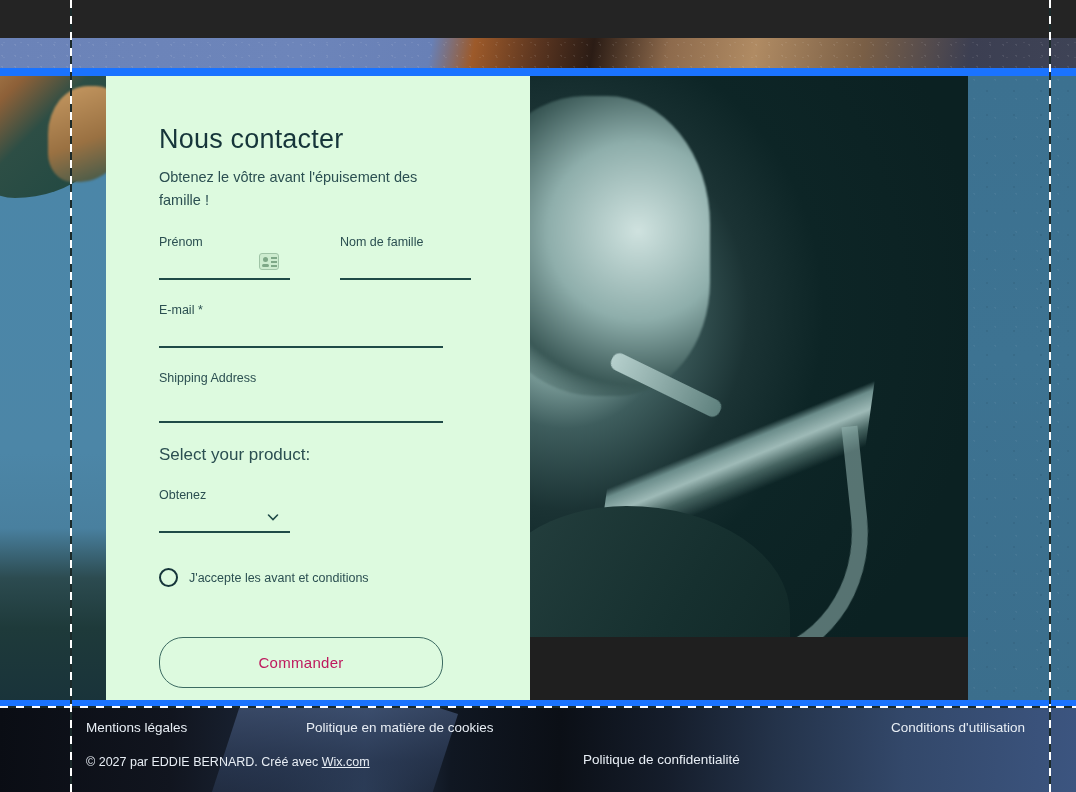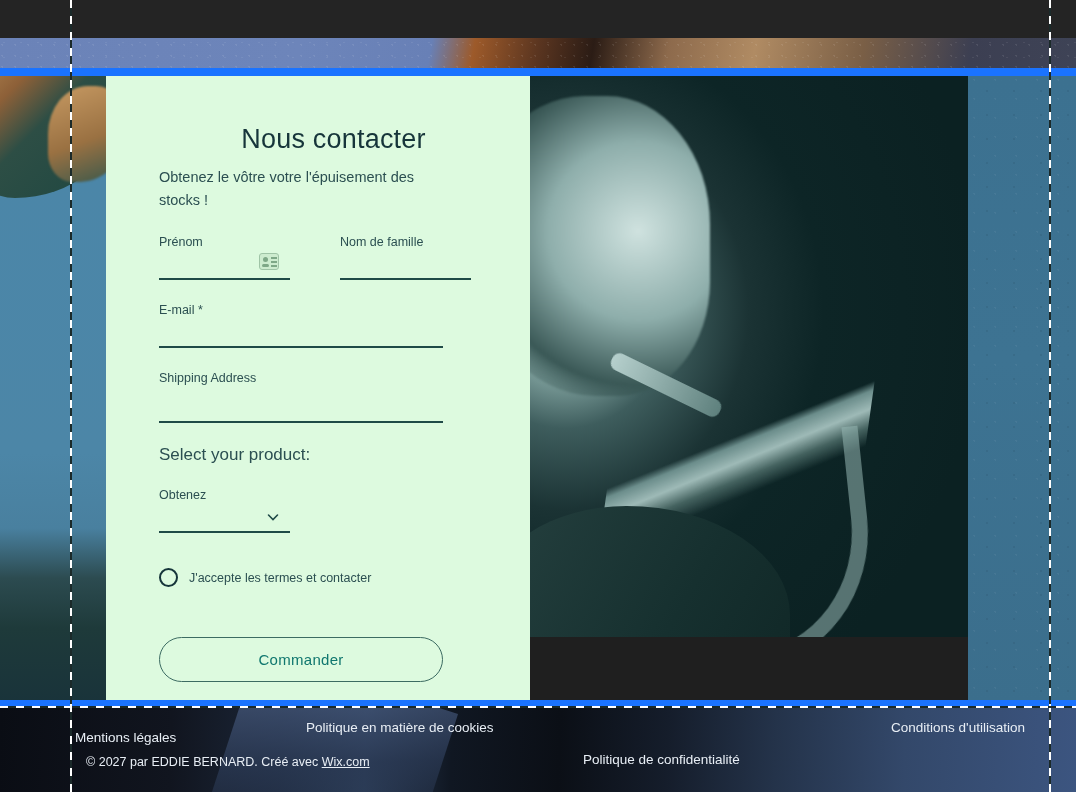--- a/index.html
+++ b/index.html
@@ -117,21 +117,20 @@
 
   .form-inner { padding-left: 53px; padding-right: 22px; }
 
   .heading {
     font-size: 27px;
     line-height: 34px;
     color: #16353a;
     letter-spacing: .2px;
     margin-top: 26px;
     font-weight: 400;
-    text-align: center;
   }
 
   .subheading {
     font-size: 14.5px;
     line-height: 23px;
     color: #2b4f51;
     margin-top: 10px;
     max-width: 265px;
   }
 
@@ -229,26 +228,26 @@
   }
   .check-label {
     font-size: 12.5px;
     color: #2b4f51;
   }
 
   
   .submit-btn {
     display: block;
     width: 284px;
-    height: 45px;
+    height: 51px;
     margin-top: 50px;
     border: 1.6px solid #3c6b62;
     border-radius: 24px;
     background: transparent;
-    color: #0f766e;
+    color: #be185d;
     font-family: "Liberation Sans", sans-serif;
     font-size: 15px;
     letter-spacing: .3px;
     cursor: pointer;
   }
 
   .thanks {
     margin-top: 20px;
     width: 284px;
     text-align: center;
@@ -352,21 +351,21 @@
     width: 1076px;
     z-index: 2;
   }
   .footer-link {
     position: absolute;
     font-size: 13.5px;
     color: #e8eef5;
     text-decoration: none;
     white-space: nowrap;
   }
-  .fl0 { left: 75px; margin-top: 10px; }
+  .fl0 { left: 86px; }
   .fl1 { left: 306px; }
   .fl2 { left: 583px; margin-top: 32px; }
   .fl3 { left: 891px; }
 
   .copyright {
     position: absolute;
     left: 86px; top: 47px;
     font-size: 12.5px;
     color: #e8eef5;
     z-index: 2;
@@ -417,21 +416,21 @@
 
   <div class="stage">
 
     <div class="bg-left"></div>
     <div class="bg-right"></div>
 
     <div class="form-card">
       <div class="form-inner">
 
         <h1 class="heading">Nous contacter</h1>
-        <p class="subheading">Obtenez le vôtre votre l'épuisement des stocks !</p>
+        <p class="subheading">Obtenez le vôtre avant l'épuisement des famille !</p>
 
         <div class="field-row">
           <div class="field half">
             <span class="field-label">Prénom</span>
             <div class="field-line">
               <input class="field-input" type="text" value="" style="">
               <span class="autofill-icon">
                 <i class="av"></i>
                   <i class="av2"></i>
                 <i class="l1"></i>
@@ -477,21 +476,21 @@
                 <svg width="12" height="12" viewBox="0 0 12 12">
                   <path d="M1.5 4 L6 8.5 L10.5 4" fill="none" stroke="#1f4a47" stroke-width="1.6" stroke-linecap="round"></path>
                 </svg>
               </span>
             </div>
           </div>
         </div>
 
         <div class="check-row">
           <span class="checkbox"></span>
-          <span class="check-label">J'accepte les termes et contacter</span>
+          <span class="check-label">J'accepte les avant et conditions</span>
         </div>
 
         <button class="submit-btn">Commander</button>
 
         <div class="thanks">Merci de votre commande.</div>
 
       </div>
     </div>
 
     <div class="photo-panel">

